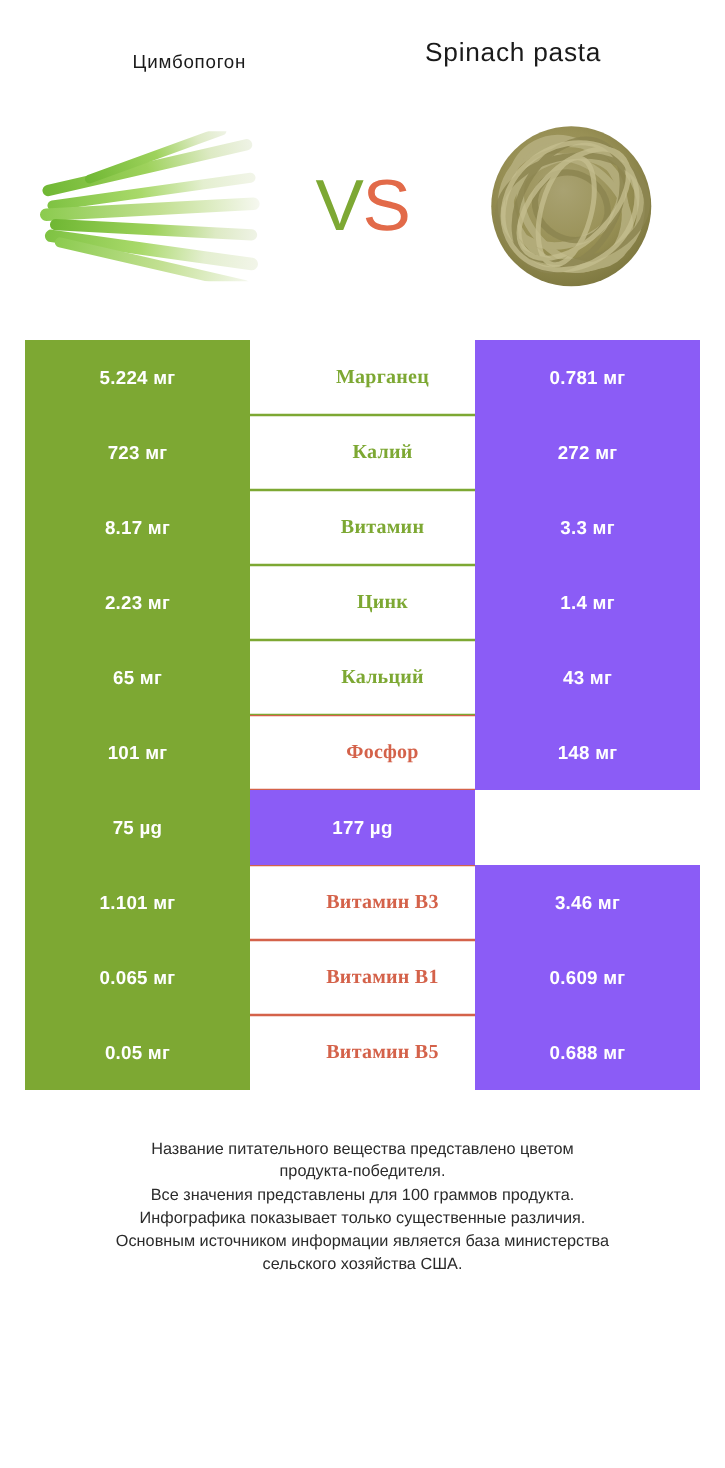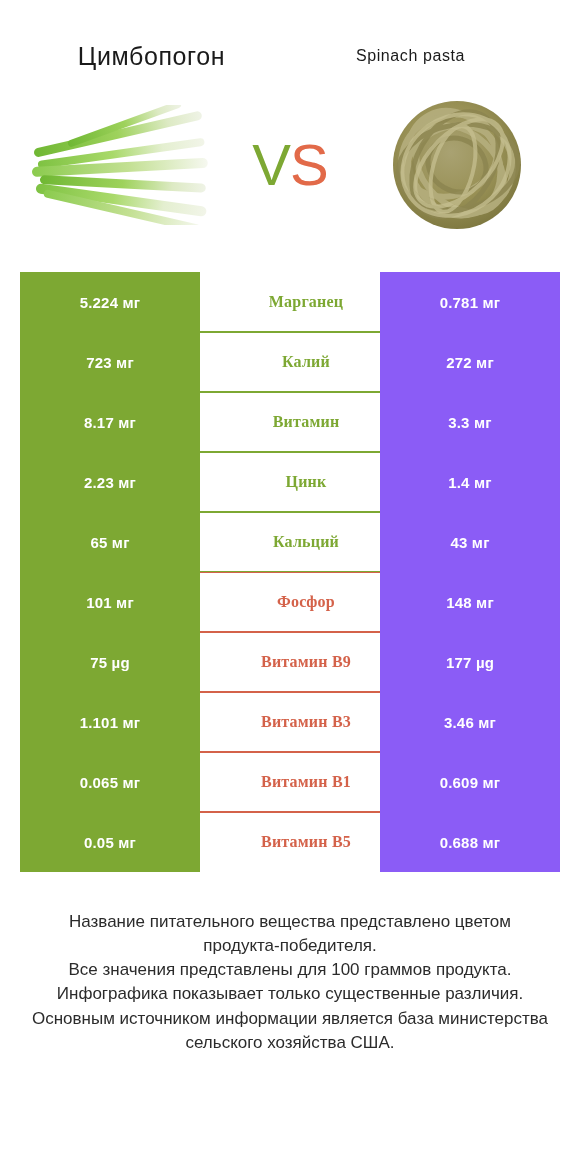--- a/index.html
+++ b/index.html
@@ -25,27 +25,26 @@
   }
   .title-left, .title-right {
     flex: 1;
     text-align: center;
     color: #1a1a1a;
     font-weight: 400;
     line-height: 1.28;
     letter-spacing: 0.6px;
   }
   .title-left {
-    font-size: 25px;
+    font-size: 15px;
     padding-top: 10px;
   }
   .title-right {
-    font-size: 16px;
+    font-size: 21px;
     padding-right: 18px;
-    margin-top: 16px;
   }
 
   
   .hero {
     position: relative;
     height: 190px;
     display: flex;
     align-items: center;
     justify-content: space-between;
     padding: 0 18px;
@@ -119,21 +118,21 @@
   .cell-mid.win-left  { color: #7DA833; border-color: #7DA833; font-family: "Liberation Serif", serif; font-size: 16px; }
   .cell-mid.win-right { color: #D4624A; border-color: #D4624A; font-family: "Liberation Serif", serif; font-size: 16px; }
   .row:first-child .cell-mid { border-top-color: transparent; }
   .row:last-child  .cell-mid { border-bottom-color: transparent; }
 
   
   .footer {
     margin-top: 38px;
     padding: 0 24px;
     text-align: center;
-    font-size: 17px;
+    font-size: 13px;
     line-height: 1.42;
     color: #2b2b2b;
   }
   .footer div { white-space: pre-wrap; }
 </style>
 </head>
 <body>
 
 <div class="header">
   <div class="title-left">Цимбопогон</div>
@@ -241,21 +240,20 @@
       <div class="cell cell-mid win-left">Кальций</div>
       <div class="cell cell-right">43 мг</div>
     </div>
     <div class="row">
       <div class="cell cell-left">101 мг</div>
       <div class="cell cell-mid win-right">Фосфор</div>
       <div class="cell cell-right">148 мг</div>
     </div>
     <div class="row">
       <div class="cell cell-left">75 µg</div>
-      <div class="cell cell-mid win-right">Витамин B9</div>
       <div class="cell cell-right">177 µg</div>
     </div>
     <div class="row">
       <div class="cell cell-left">1.101 мг</div>
       <div class="cell cell-mid win-right">Витамин B3</div>
       <div class="cell cell-right">3.46 мг</div>
     </div>
     <div class="row">
       <div class="cell cell-left">0.065 мг</div>
       <div class="cell cell-mid win-right">Витамин B1</div>

